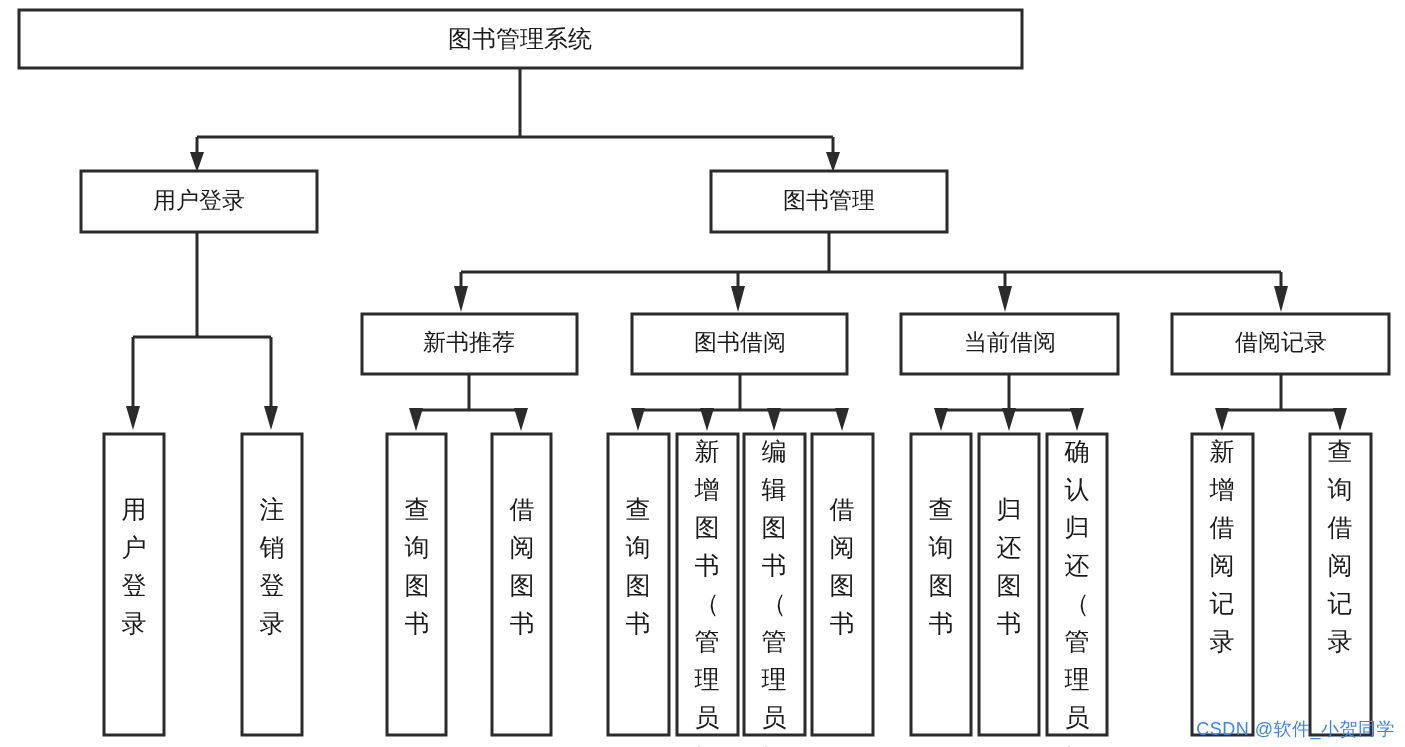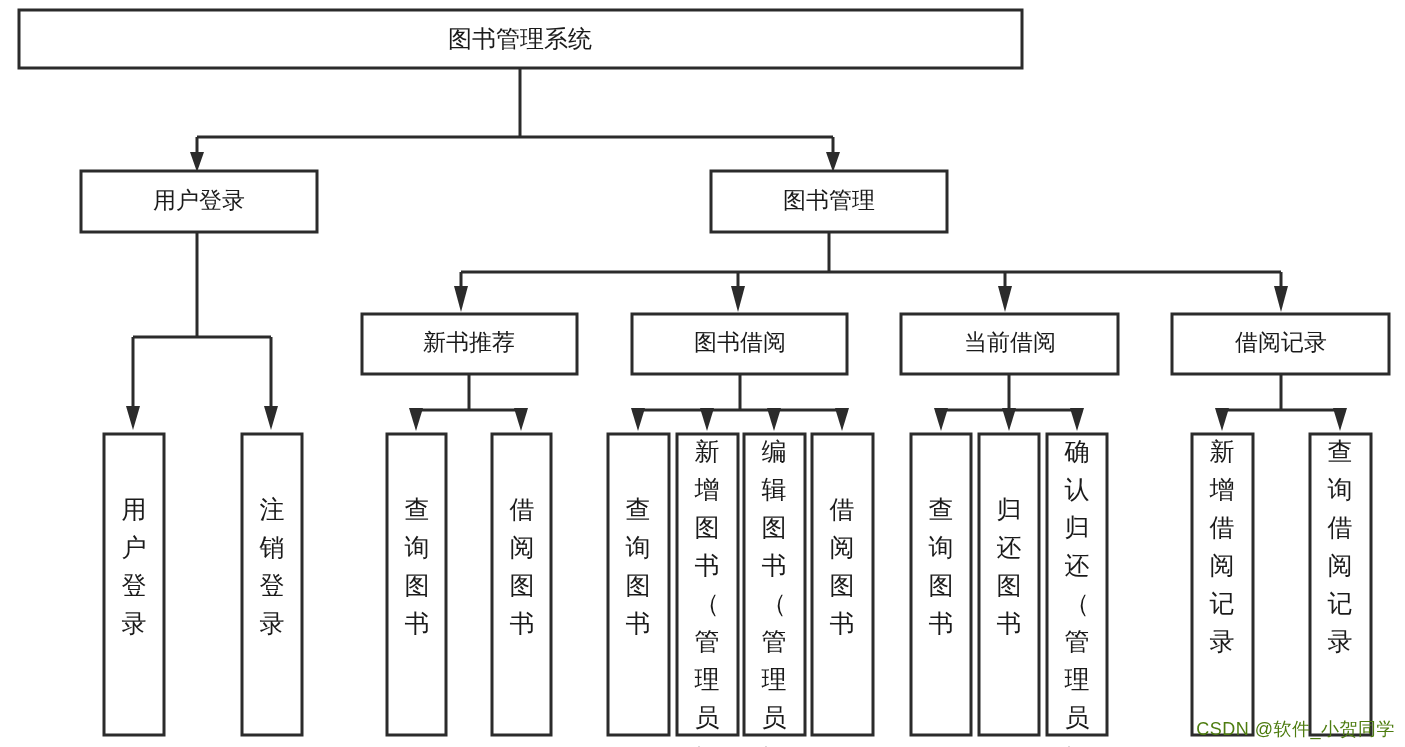--- a/index.html
+++ b/index.html
@@ -53,21 +53,21 @@
     font-size: 25px;
     fill: #1a1a1a;
     text-anchor: middle;
   }
   .watermark {
     position: absolute;
     right: 10px;
     bottom: 6px;
     font-family: "Liberation Sans", "DejaVu Sans", sans-serif;
     font-size: 18px;
-    color: #4d7c0f;
+    color: #3b82f6;
     letter-spacing: 0.5px;
     white-space: nowrap;
     pointer-events: none;
   }
 </style>
 </head>
 <body>
 
 <svg id="diagram" viewBox="0 0 1405 747" xmlns="http://www.w3.org/2000/svg">
 

